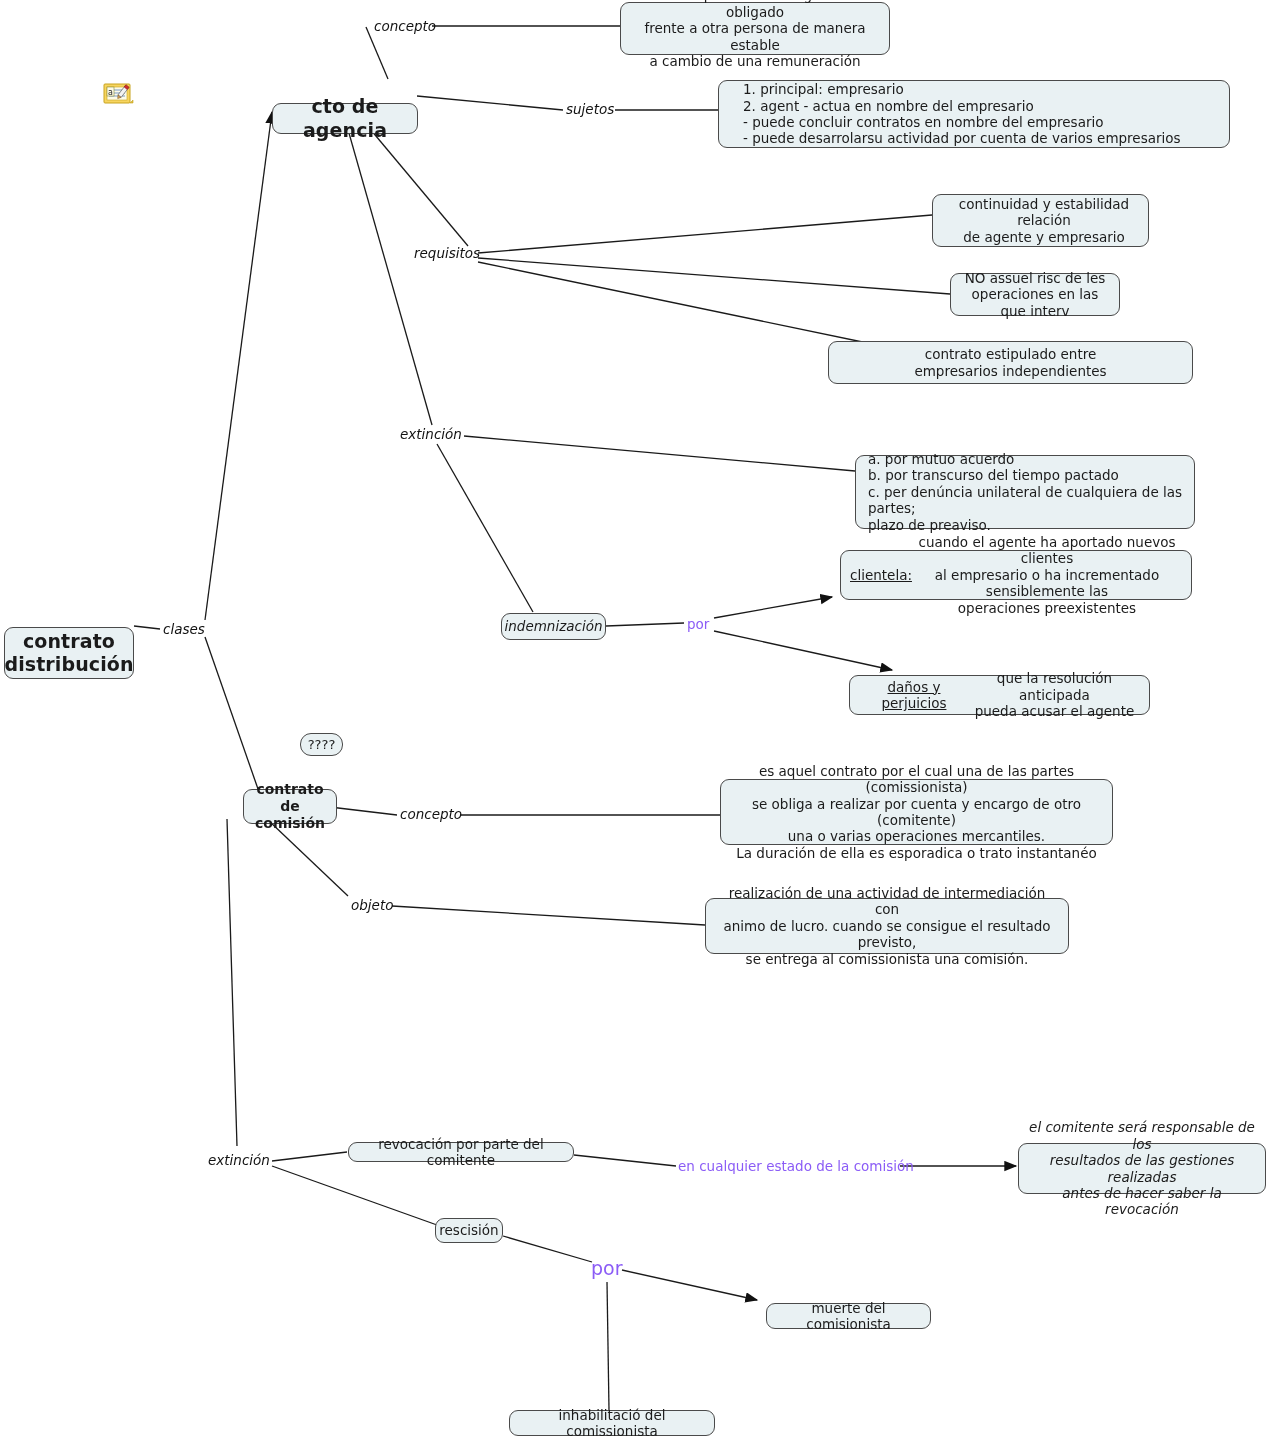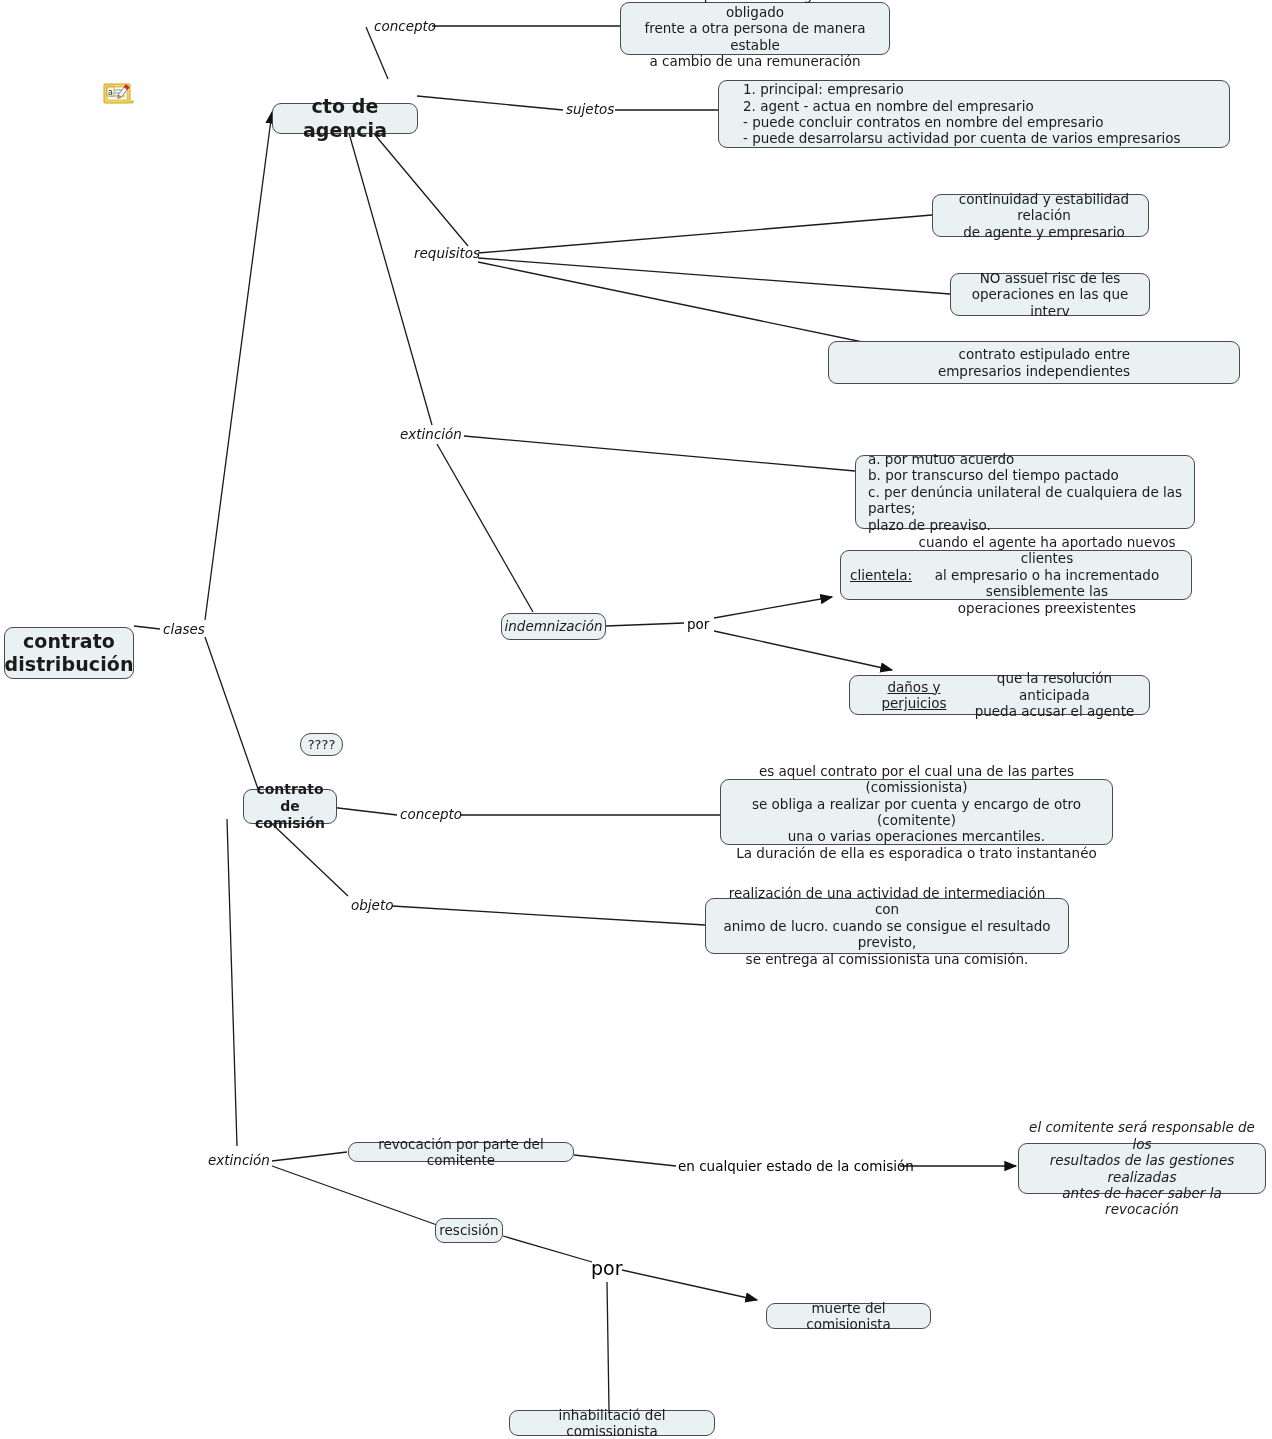--- a/index.html
+++ b/index.html
@@ -64,21 +64,21 @@
     position: absolute;
     font-style: italic;
     font-size: 13.5px;
     color: #121212;
     white-space: nowrap;
     background: transparent;
   }
   .plainlabel {
     position: absolute;
     font-size: 13.5px;
-    color: #000000;
+    color: #8b5cf6;
     white-space: nowrap;
     font-style: normal;
   }
   .plainlabel.big {
     font-size: 19px;
   }
   .underline-word {
     text-decoration: underline;
   }
   .note-icon {
@@ -176,27 +176,27 @@
 
   <div class="node" style="left:620px; top:2px; width:270px; height:53px;">contrato por el cual el agent esta obligado
 frente a otra persona de manera estable
 a cambio de una remuneración</div>
 
   <div class="node left-text" style="left:718px; top:80px; width:512px; height:68px; padding-left:24px;">1. principal: empresario
 2. agent -  actua en nombre del empresario
             - puede concluir contratos en nombre del empresario
          - puede desarrolarsu actividad por cuenta de varios empresarios</div>
 
-  <div class="node" style="left:932px; top:194px; width:217px; height:43px;padding-left:16px;">continuidad y estabilidad relación
+  <div class="node" style="left:932px; top:194px; width:217px; height:53px;padding-left:16px;">continuidad y estabilidad relación
 de agente y empresario</div>
 
-  <div class="node" style="left:950px; top:273px; width:200px; height:43px;text-align:center;">NO assuel risc de les
+  <div class="node" style="left:950px; top:273px; width:170px; height:43px;text-align:center;">NO assuel risc de les
 operaciones en las que interv</div>
 
-  <div class="node" style="left:828px; top:341px; width:412px; height:43px;text-align:right;">contrato estipulado entre
+  <div class="node" style="left:828px; top:341px; width:365px; height:43px;">contrato estipulado entre
 empresarios independientes</div>
 
   <div class="node left-text" style="left:855px; top:455px; width:340px; height:74px; padding-left:12px;">a. por mutuo acuerdo
 b. por transcurso del tiempo pactado
 c. per denúncia unilateral de cualquiera de las partes;
     plazo de preaviso.</div>
 
   <div class="node" style="left:501px; top:613px; width:105px; height:27px; font-style:italic;">indemnización</div>
 
   <div class="node" style="left:840px; top:550px; width:352px; height:50px;">

